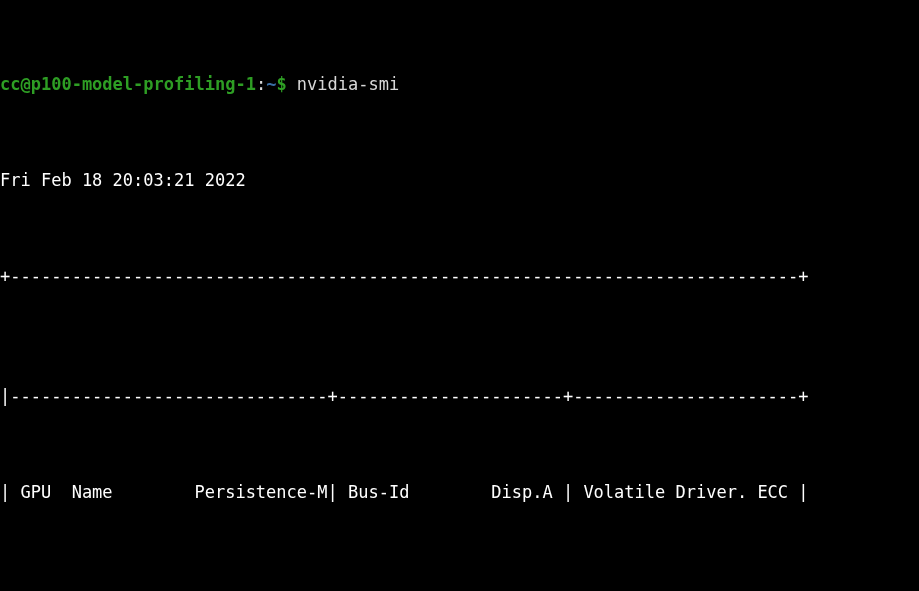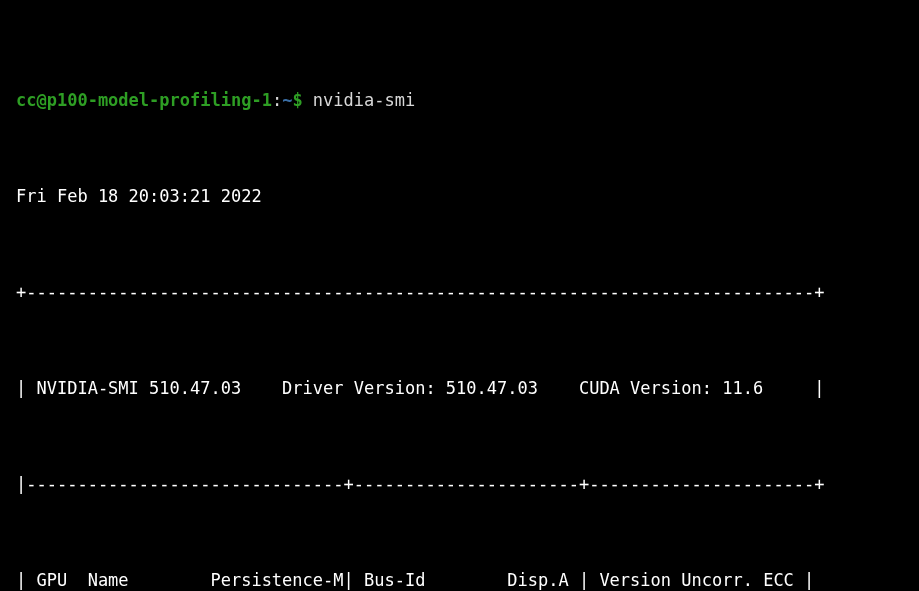--- a/index.html
+++ b/index.html
@@ -13,21 +13,21 @@
     overflow: hidden;
   }
   .terminal {
     width: 919px;
     height: 591px;
     background: #000000;
     color: #d8d8d8;
     font-family: "DejaVu Sans Mono", monospace;
     font-size: 17px;
     line-height: 24px;
-    padding: 16px;
+    padding: 0;
     box-sizing: border-box;
     white-space: pre;
     letter-spacing: 0px;
     -webkit-font-smoothing: none;
   }
   .line {
     height: 24px;
     line-height: 24px;
     white-space: pre;
     font-family: "DejaVu Sans Mono", monospace;
@@ -59,25 +59,24 @@
 <body>
 
 <div class="terminal">
 
   <div class="line"><span class="prompt-user">cc@p100-model-profiling-1</span><span class="prompt-colon">:</span><span class="prompt-path">~</span><span class="prompt-dollar">$</span><span class="cmd"> nvidia-smi</span></div>
 
   <div class="line out">Fri Feb 18 20:03:21 2022</div>
 
   <div class="line out">+-----------------------------------------------------------------------------+</div>
 
-  <div class="line out">| NVIDIA-SMI 510.47.03    Driver Version: 510.47.03    CUDA Version: 11.6     |</div>
 
   <div class="line out">|-------------------------------+----------------------+----------------------+</div>
 
-  <div class="line out">| GPU  Name        Persistence-M| Bus-Id        Disp.A | Version Uncorr. ECC |</div>
+  <div class="line out">| GPU  Name        Persistence-M| Bus-Id        Disp.A | Volatile Driver. ECC |</div>
 
   
 
   
 
   
 
   
 
   

